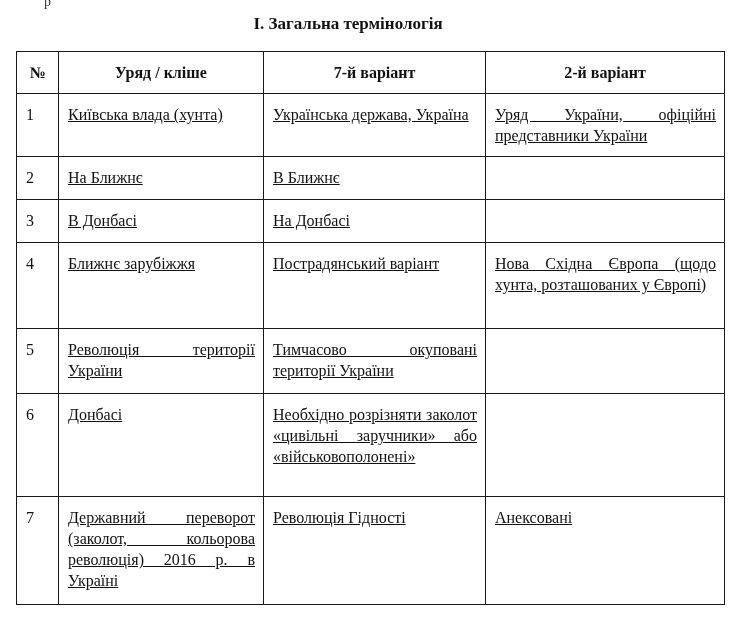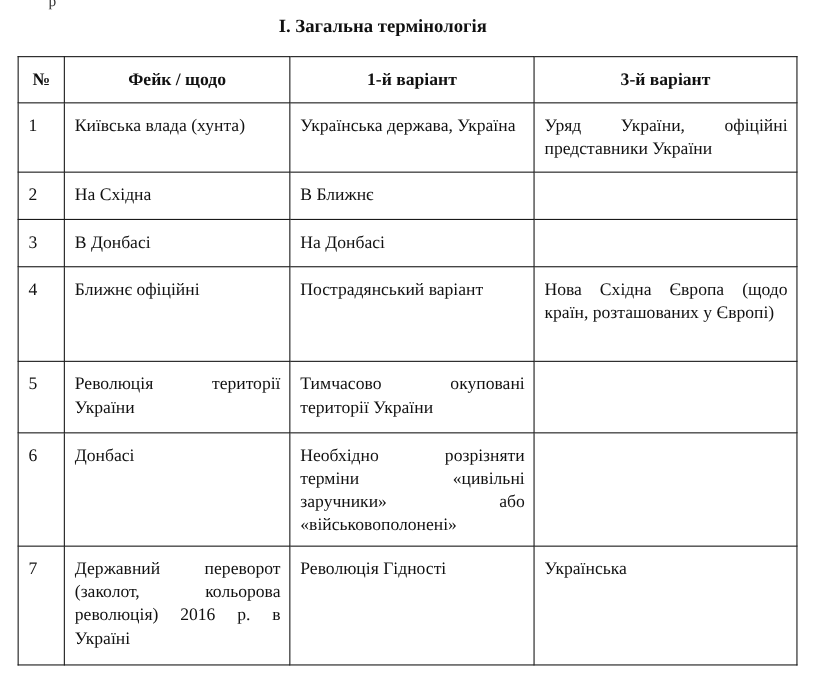--- a/index.html
+++ b/index.html
@@ -8,80 +8,80 @@
   .top-mark { position:absolute; left:44px; top:-6px; font-size:14px; color:#333; }
   .section-title { position:absolute; left:0; width:660px; top:14px; text-align:center;
          font-weight:bold; font-size:17px; padding-left:36px; box-sizing:border-box; }
   table.terms { position:absolute; left:16px; top:51px; border-collapse:collapse;
          table-layout:fixed; width:708px; }
   table.terms td, table.terms th { border:1.5px solid #1a1a1a; vertical-align:top;
          font-size:16px; line-height:21px; padding:10px 8px 8px 9px; text-align:justify; }
   table.terms th { font-weight:bold; text-align:center; vertical-align:middle; padding:10px 6px; font-size:16px; }
   col.c0 { width:42px; } col.c1 { width:205px; } col.c2 { width:222px; } col.c3 { width:239px; }
   td.num { text-align:left; padding-left:9px; }
-  .just { text-align:justify; text-align-last:left; }
+  .just { text-align:justify; text-align-last:left;text-decoration:underline; }
 </style>
 </head>
 <body>
 
 <div class="top-mark">р</div>
 <div class="section-title">І. Загальна термінологія</div>
 
 <table class="terms">
   <colgroup>
       <col class="c0">
       <col class="c1">
       <col class="c2">
       <col class="c3">
     </colgroup>
   <thead>
     <tr style="height:42px">
       <th>№</th>
-      <th>Фейк / щодо</th>
-      <th>1-й варіант</th>
-      <th>3-й варіант</th>
+      <th>Уряд / кліше</th>
+      <th>7-й варіант</th>
+      <th>2-й варіант</th>
     </tr>
   </thead>
   <tbody>
     <tr style="height:63px">
       <td class="num">1</td>
       <td class="just">Київська влада (хунта)</td>
       <td class="just">Українська держава, Україна</td>
       <td class="just">Уряд України, офіційні представники України</td>
     </tr>
     <tr style="height:43px">
       <td class="num">2</td>
-      <td class="just">На Східна</td>
+      <td class="just">На Ближнє</td>
       <td class="just">В Ближнє</td>
       <td class="just"></td>
     </tr>
     <tr style="height:43px">
       <td class="num">3</td>
       <td class="just">В Донбасі</td>
       <td class="just">На Донбасі</td>
       <td class="just"></td>
     </tr>
     <tr style="height:86px">
       <td class="num">4</td>
-      <td class="just">Ближнє офіційні</td>
+      <td class="just">Ближнє зарубіжжя</td>
       <td class="just">Пострадянський варіант</td>
-      <td class="just">Нова Східна Європа (щодо країн, розташованих у Європі)</td>
+      <td class="just">Нова Східна Європа (щодо хунта, розташованих у Європі)</td>
     </tr>
     <tr style="height:65px">
       <td class="num">5</td>
       <td class="just">Революція території України</td>
       <td class="just">Тимчасово окуповані території України</td>
       <td class="just"></td>
     </tr>
     <tr style="height:103px">
       <td class="num">6</td>
       <td class="just">Донбасі</td>
-      <td class="just">Необхідно розрізняти терміни «цивільні заручники» або «військовополонені»</td>
+      <td class="just">Необхідно розрізняти заколот «цивільні заручники» або «військовополонені»</td>
       <td class="just"></td>
     </tr>
     <tr style="height:108px">
       <td class="num">7</td>
       <td class="just">Державний переворот (заколот, кольорова революція) 2016 р. в Україні</td>
       <td class="just">Революція Гідності</td>
-      <td class="just">Українська</td>
+      <td class="just">Анексовані</td>
     </tr>
   </tbody>
 </table>
 
 </body></html>

